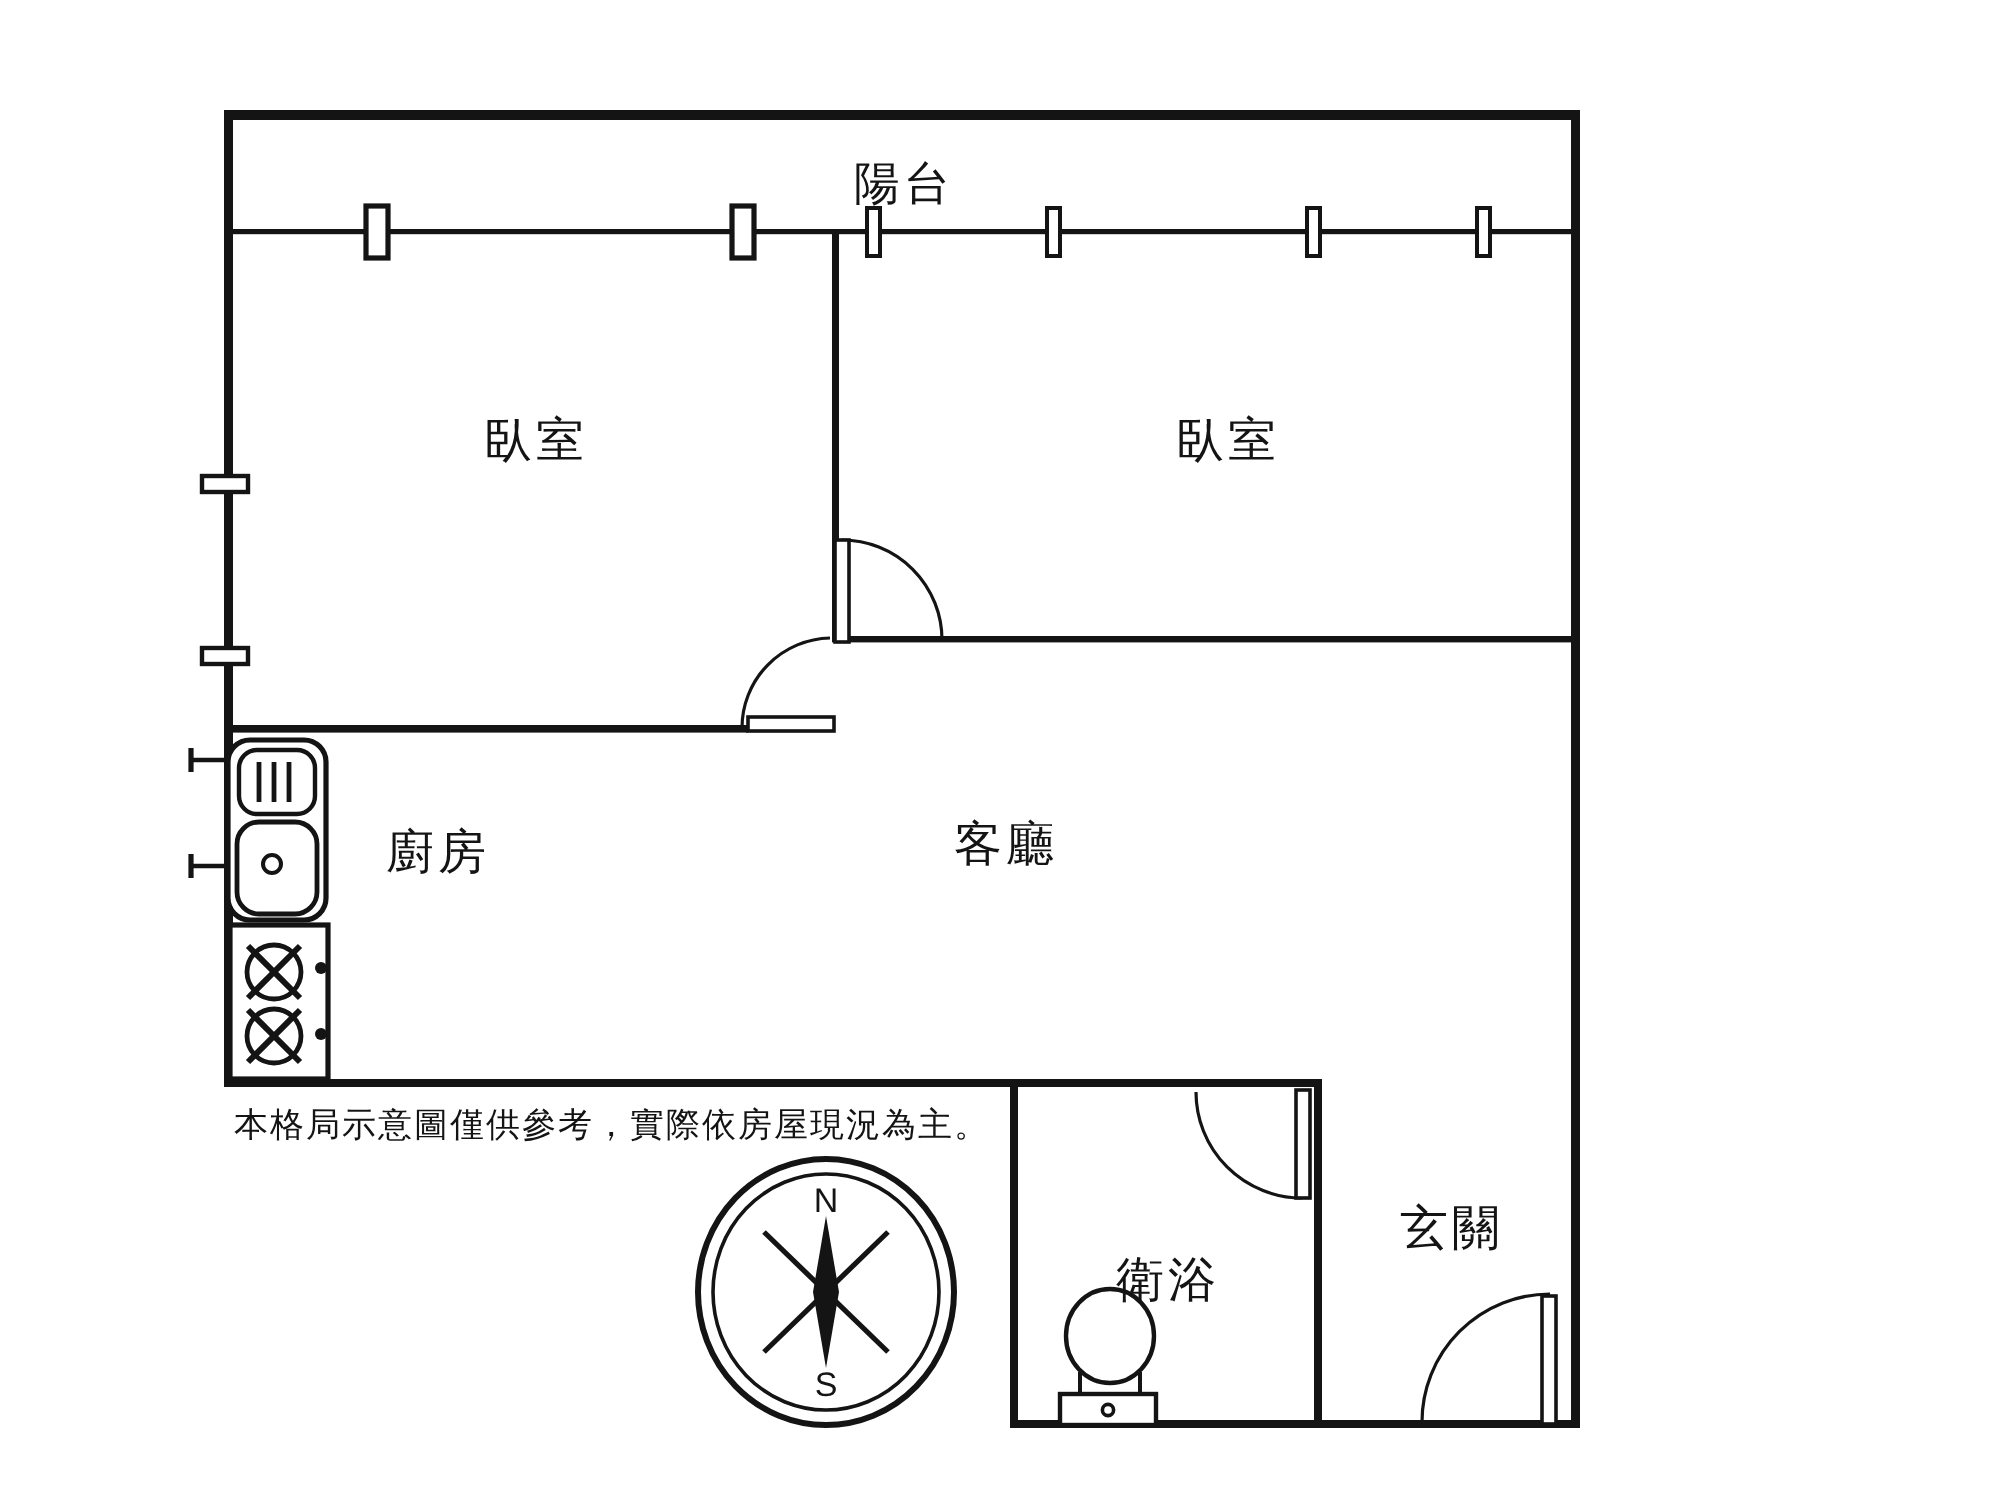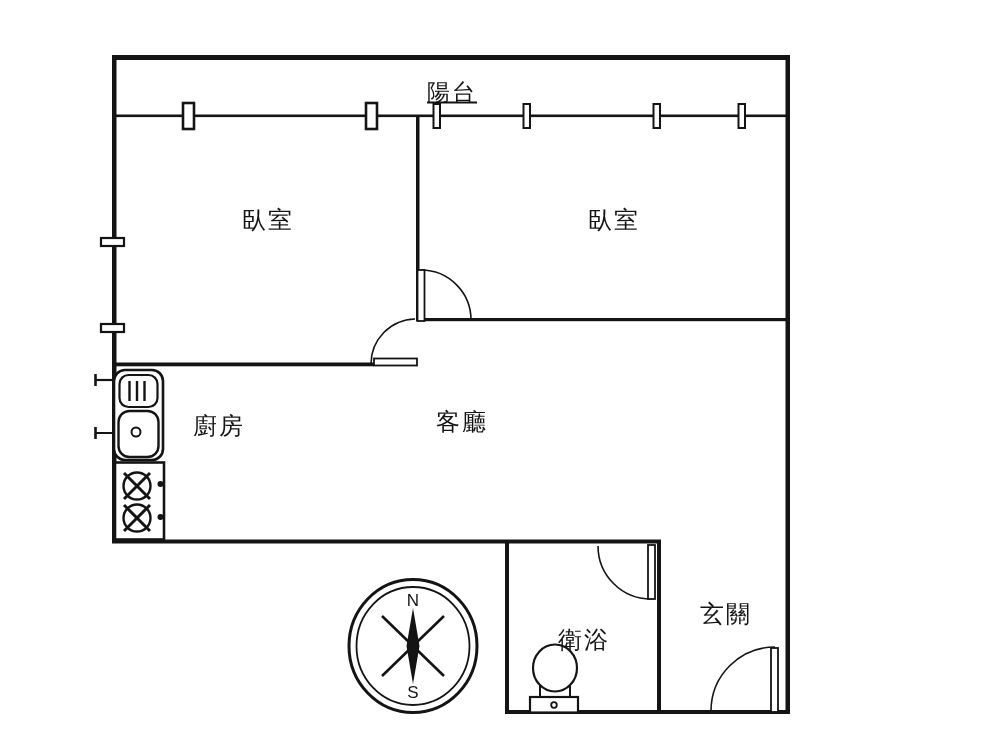--- a/index.html
+++ b/index.html
@@ -108,28 +108,29 @@
       <ellipse cx="65" cy="67" rx="64" ry="66.5" fill="#ffffff" stroke="#141414" stroke-width="3"></ellipse>
       <ellipse cx="65" cy="67" rx="56.5" ry="59" fill="none" stroke="#141414" stroke-width="1.8"></ellipse>
       <line x1="34" y1="37" x2="96" y2="97" stroke="#141414" stroke-width="2.6"></line>
       <line x1="96" y1="37" x2="34" y2="97" stroke="#141414" stroke-width="2.6"></line>
       <polygon points="65,29 71.5,67 65,105 58.5,67" fill="#141414"></polygon>
       <text x="65" y="27" text-anchor="middle" font-size="17" fill="#141414" font-family="Liberation Sans, DejaVu Sans, sans-serif">N</text>
       <text x="65" y="119" text-anchor="middle" font-size="17" fill="#141414" font-family="Liberation Sans, DejaVu Sans, sans-serif">S</text>
     </g>
   </svg>
 
-  <div class="label balcony-label" style="left:452px;top:92px;text-decoration:underline;">陽台</div>
+  <div class="label balcony-label" style="left:452px;top:92px;">陽台</div>
 
   <div class="label room-label" style="left:268px;top:220px;">臥室</div>
 
   <div class="label room-label" style="left:614px;top:220px;">臥室</div>
 
   <div class="label small-room-label" style="left:219px;top:426px;text-align:center;">廚房</div>
 
-  <div class="label small-room-label" style="left:462px;top:422px;">客廳</div>
+  <div class="label small-room-label" style="left:503px;top:422px;">客廳</div>
 
   <div class="label small-room-label" style="left:584px;top:640px;">衛浴</div>
 
   <div class="label small-room-label" style="left:726px;top:614px;text-align:center;">玄關</div>
 
+  <div class="disclaimer" style="left:117px;top:551px;">本格局示意圖僅供參考，實際依房屋現況為主。</div>
 
 </div>
 
 </body></html>

